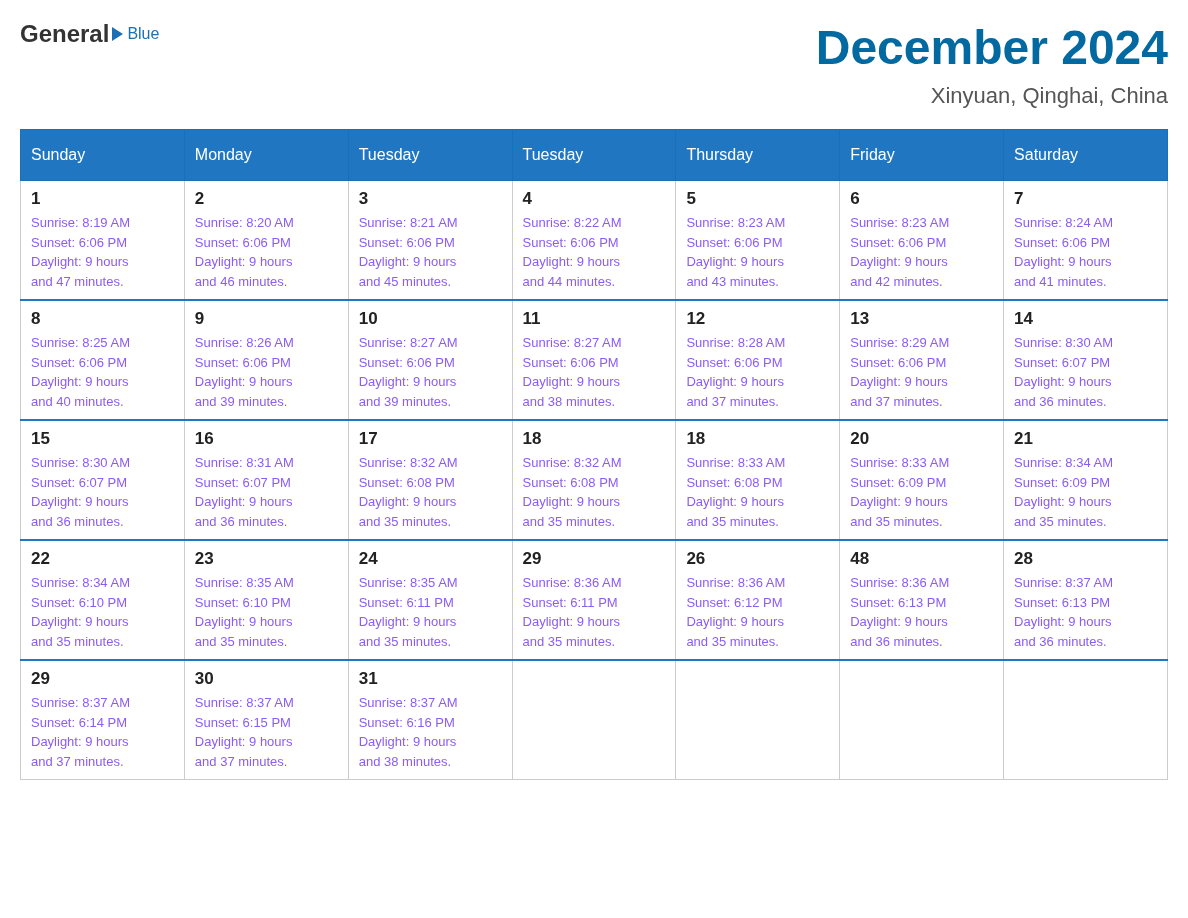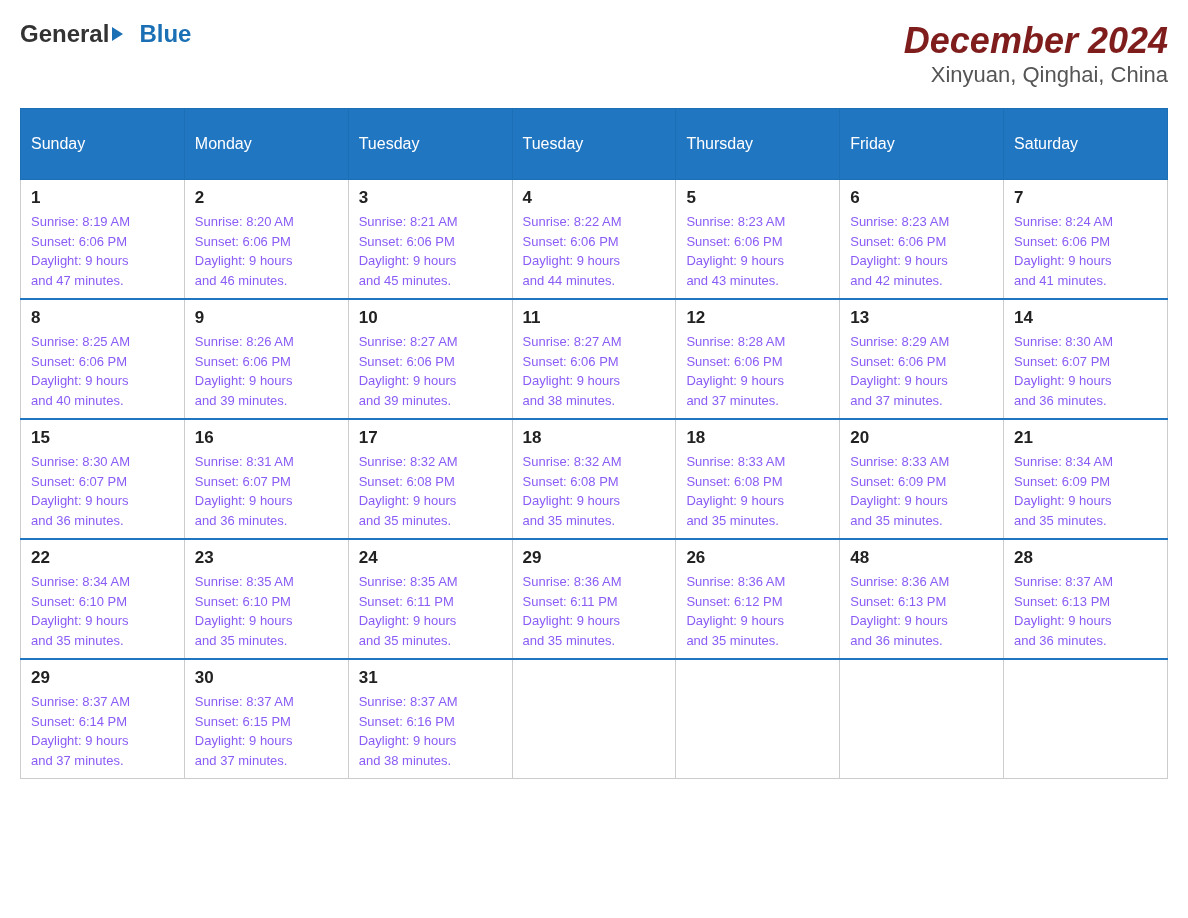--- a/index.html
+++ b/index.html
@@ -12,46 +12,45 @@
     }
     .header {
       display: flex;
       justify-content: space-between;
       align-items: flex-start;
       margin-bottom: 20px;
     }
     .logo {
       display: flex;
       align-items: center;
-      gap: 16px;
+      gap: 4px;
     }
     .title-section {
       text-align: right;
     }
     .month-title {
-      font-size: 36px;
+      font-size: 48px;
       font-weight: bold;
-      color: #7f1d1d;
-      font-style: italic;
+      color: #0369a1;
     }
     .location {
       font-size: 22px;
       color: #555;
-      margin-top: 0;
+      margin-top: 8px;
     }
     .calendar {
       width: 100%;
       border-collapse: collapse;
     }
     .calendar th {
       background-color: #2176c2;
       color: #fff;
       font-size: 16px;
       font-weight: normal;
-      padding: 26px 10px;
+      padding: 16px 10px;
       text-align: left;
       border: 1px solid #1a6fb5;
     }
     .calendar td {
       border: 1px solid #ccc;
       vertical-align: top;
       padding: 8px 10px;
       width: calc(100% / 7);
       min-height: 100px;
     }
@@ -79,21 +78,21 @@
 <div class="header">
   <div class="logo">
     <div style="display:flex;align-items:center;">
       <span style="font-size:24px;font-weight:bold;color:#333;">General</span>
       <div style="display:inline-block;margin-left:3px;">
         <div style="width:0;height:0;border-left:11px solid #1a6fb5;border-top:7px solid transparent;border-bottom:0px solid transparent;"></div>
         <div style="width:0;height:0;border-left:11px solid #1a6fb5;border-top:0px solid transparent;border-bottom:7px solid transparent;"></div>
       </div>
     </div>
     <div>
-      <span style="font-size:24px;font-weight:bold;color:#1a6fb5;">Blue</span>
+      <span style="font-size:16px;font-weight:normal;color:#1a6fb5;">Blue</span>
     </div>
   </div>
   <div class="title-section">
     <div class="month-title">December 2024</div>
     <div class="location">Xinyuan, Qinghai, China</div>
   </div>
 </div>
 
 <table class="calendar">
   <thead>

